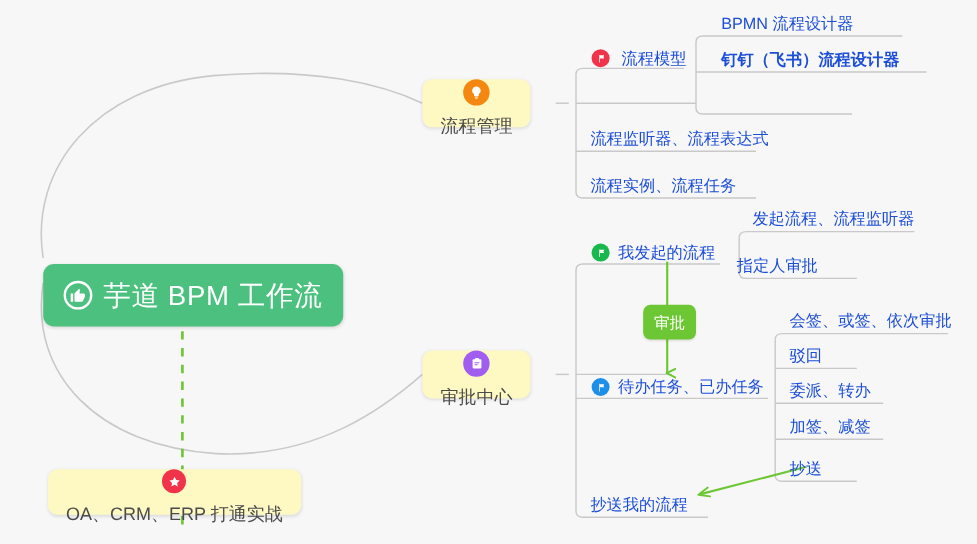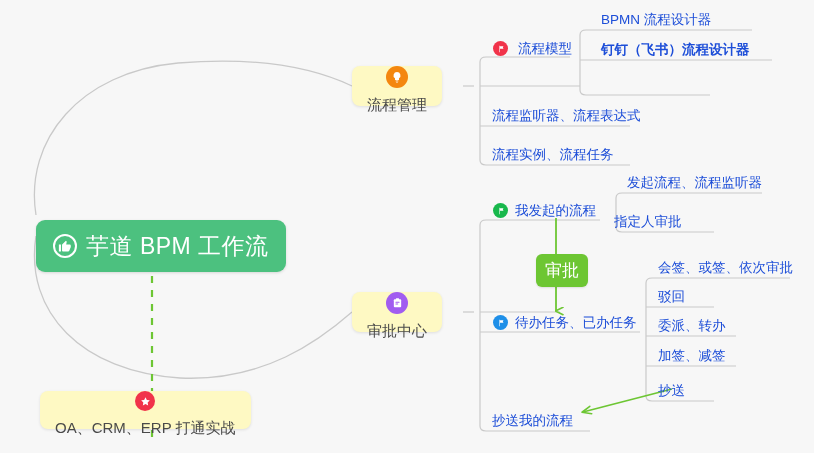--- a/index.html
+++ b/index.html
@@ -97,21 +97,21 @@
   .ic-root  { width: 24px; height: 24px; border: 2px solid #ffffff; box-sizing: border-box; }
   .ic-sm    { width: 22px; height: 22px; }
   .ic-xs    { width: 15px; height: 15px; }
 
   
   .chip {
     position: absolute;
     background: #6dc633;
     border-radius: 6px;
     color: #ffffff;
-    font-size: 17px;
+    font-size: 13px;
     line-height: 1;
     padding: 8px 9px;
     box-sizing: border-box;
     white-space: nowrap;
     box-shadow: 0 1px 2px rgba(0,0,0,.10);
     z-index: 5;
   }
 </style>
 </head>
 <body>

